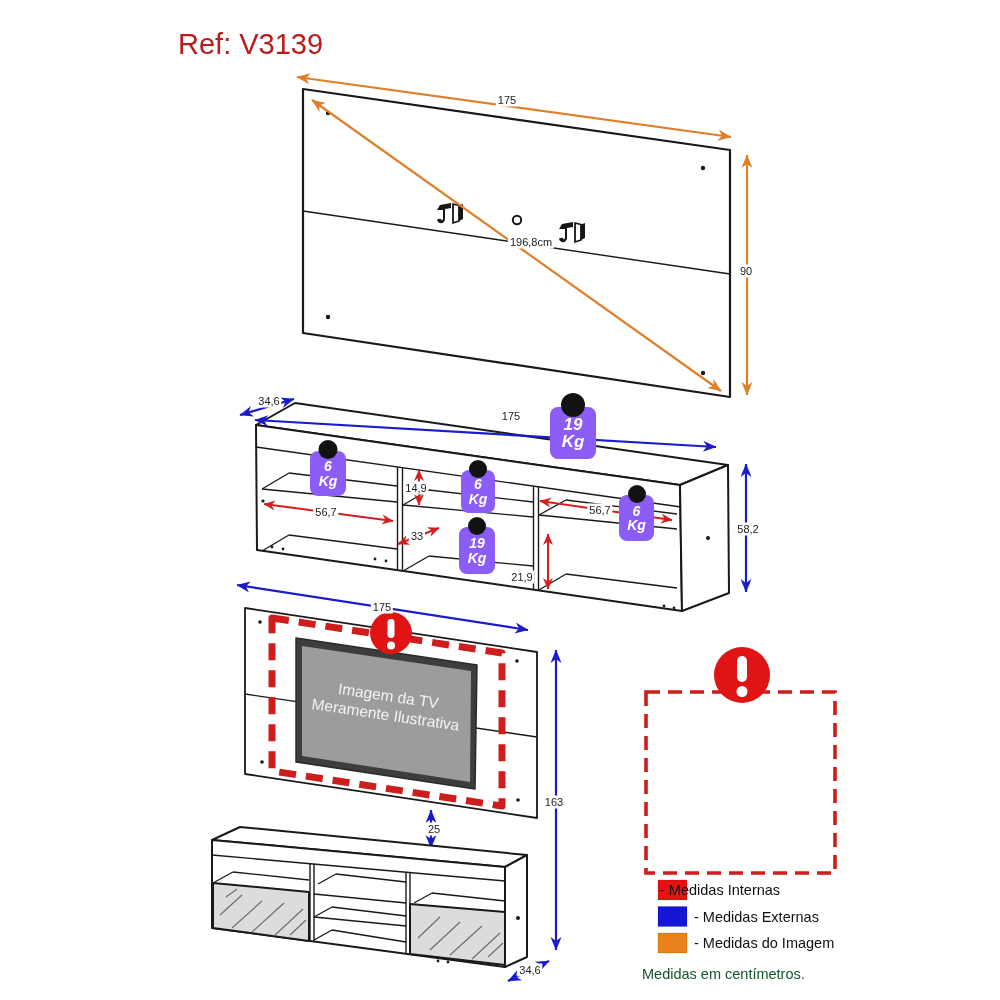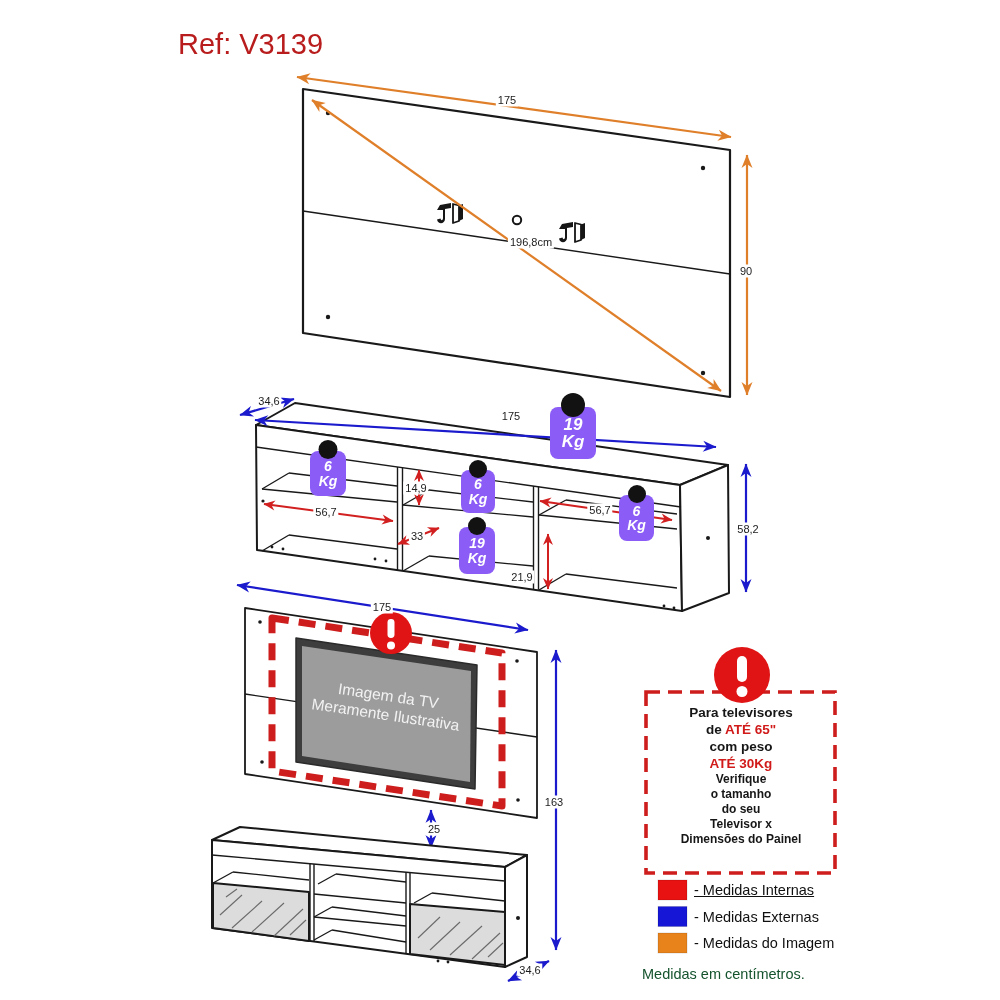--- a/index.html
+++ b/index.html
@@ -253,30 +253,19 @@
   <span class="bhead" style="width:18px;height:18px;top:-10px;"></span>
   <span>6</span>
   <span>Kg</span>
 </div>
 
 <div class="tvtext">
   <div>Imagem da TV</div>
   <div>Meramente Ilustrativa</div>
 </div>
 
-<div class="warntext">
-  <div class="wl big">Para televisores</div>
-  <div class="wl big"><span>de </span><span class="red">ATÉ 65"</span></div>
-  <div class="wl big">com peso</div>
-  <div class="wl big red">ATÉ 30Kg</div>
-  <div class="wl">Verifique</div>
-  <div class="wl">o tamanho</div>
-  <div class="wl">do seu</div>
-  <div class="wl">Televisor x</div>
-  <div class="wl">Dimensões do Painel</div>
-</div>
-
-<span class="legend-label" style="left:694px;top:882px;text-decoration:underline;">- Medidas Internas</span>
+
+<span class="legend-label" style="left:660px;top:882px;">- Medidas Internas</span>
 <span class="legend-label" style="left:694px;top:908.5px;">- Medidas Externas</span>
 <span class="legend-label" style="left:694px;top:935px;">- Medidas do Imagem</span>
 <div class="footnote">Medidas em centímetros.</div>
 
 </div>
 
 </body></html>

